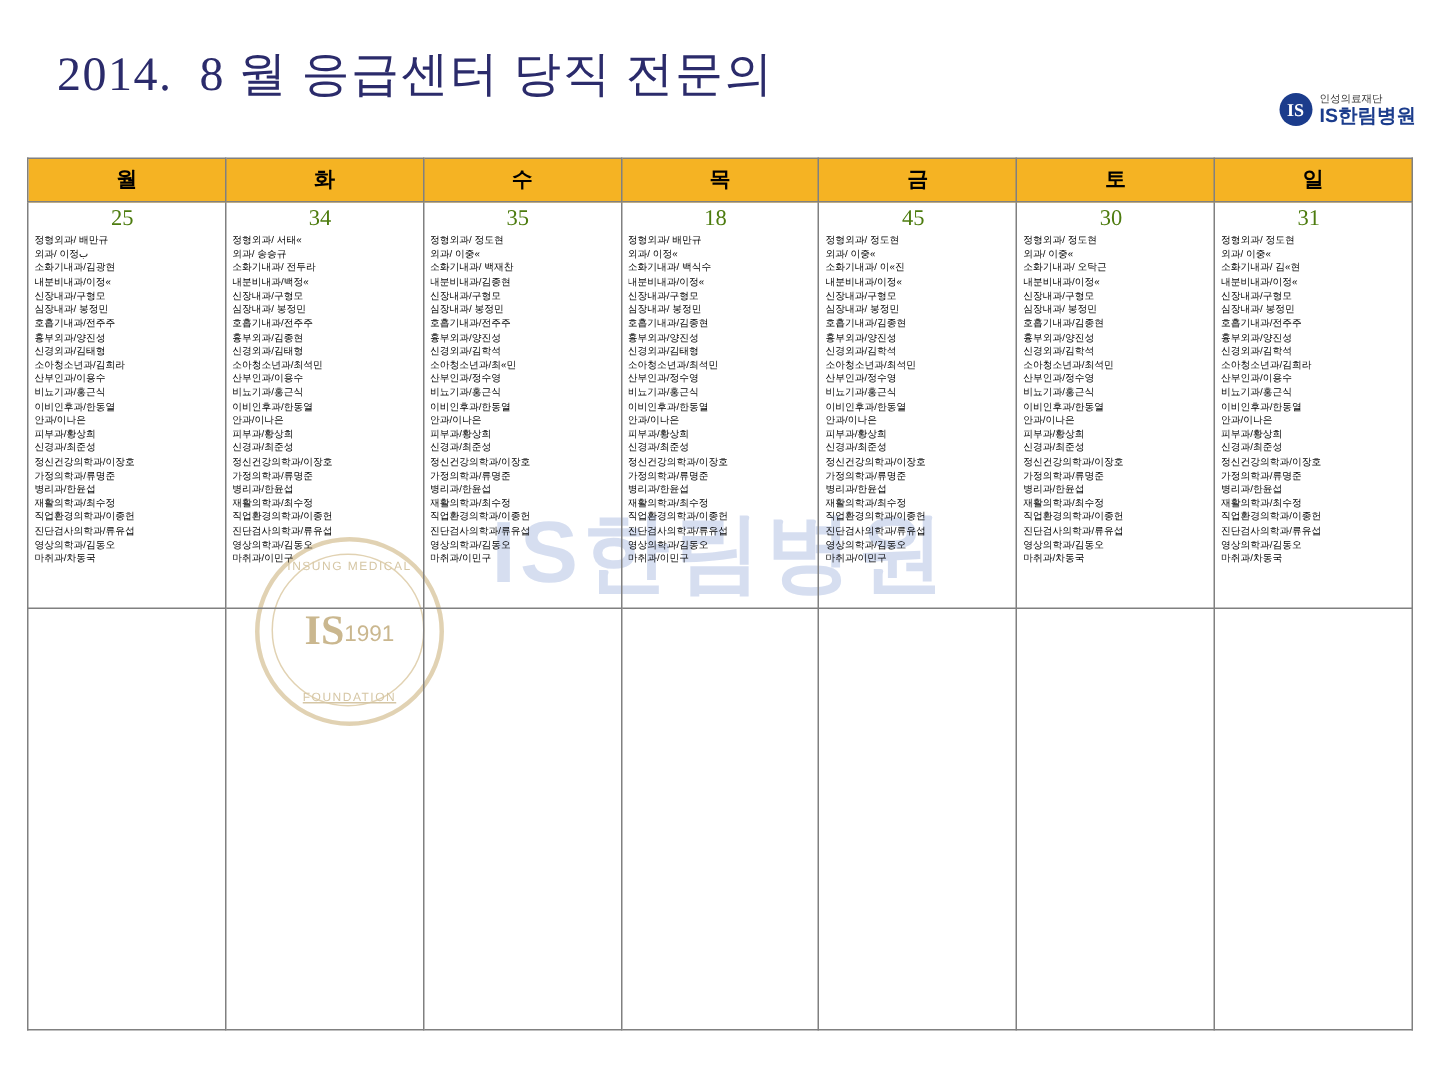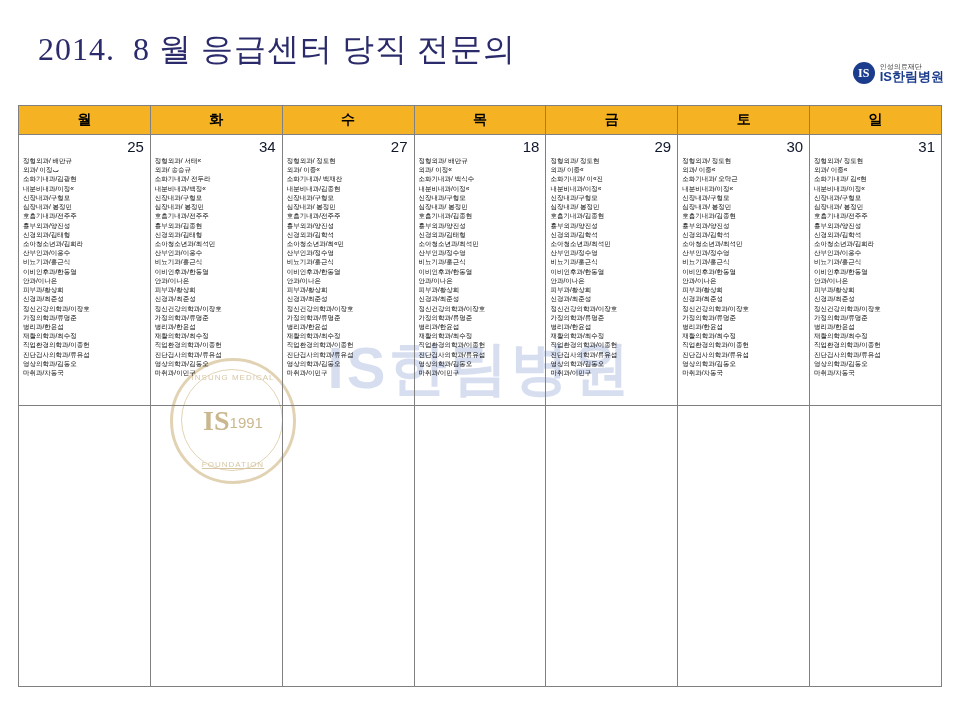--- a/index.html
+++ b/index.html
@@ -156,25 +156,25 @@
   .day-cell {
     height: 270px;
     position: relative;
     background: transparent;
   }
   .empty-cell {
     height: 280px;
     background: transparent;
   }
   .day-num {
-    text-align: right;
+    text-align: center;
     font-size: 15px;
-    color: #0f172a;
+    color: #4d7c0f;
     padding: 3px 6px 1px 0;
-    font-family: Liberation Sans, sans-serif;
+    font-family: Liberation Serif, serif;
   }
   .dept-list {
     padding: 0 3px 0 4px;
     font-size: 6.5px;
     line-height: 1.42;
     color: #000000;
     white-space: nowrap;
   }
   .dept-list div {
     overflow: hidden;
@@ -271,21 +271,21 @@
             <div>가정의학과/류명준</div>
             <div>병리과/한윤섭</div>
             <div>재활의학과/최수정</div>
             <div>직업환경의학과/이종헌</div>
             <div>진단검사의학과/류유섭</div>
             <div>영상의학과/김동오</div>
             <div>마취과/이민구</div>
           </div>
       </td>
       <td class="day-cell">
-        <div class="day-num">27</div>
+        <div class="day-num">35</div>
         <div class="dept-list">
             <div>정형외과/ 정도현</div>
             <div>외과/ 이중«</div>
             <div>소화기내과/ 백재찬</div>
             <div>내분비내과/김종현</div>
             <div>신장내과/구형모</div>
             <div>심장내과/ 봉정민</div>
             <div>호흡기내과/전주주</div>
             <div>흉부외과/양진성</div>
             <div>신경외과/김학석</div>
@@ -329,21 +329,21 @@
             <div>가정의학과/류명준</div>
             <div>병리과/한윤섭</div>
             <div>재활의학과/최수정</div>
             <div>직업환경의학과/이종헌</div>
             <div>진단검사의학과/류유섭</div>
             <div>영상의학과/김동오</div>
             <div>마취과/이민구</div>
           </div>
       </td>
       <td class="day-cell">
-        <div class="day-num">29</div>
+        <div class="day-num">45</div>
         <div class="dept-list">
             <div>정형외과/ 정도현</div>
             <div>외과/ 이중«</div>
             <div>소화기내과/ 이«진</div>
             <div>내분비내과/이정«</div>
             <div>신장내과/구형모</div>
             <div>심장내과/ 봉정민</div>
             <div>호흡기내과/김종현</div>
             <div>흉부외과/양진성</div>
             <div>신경외과/김학석</div>

